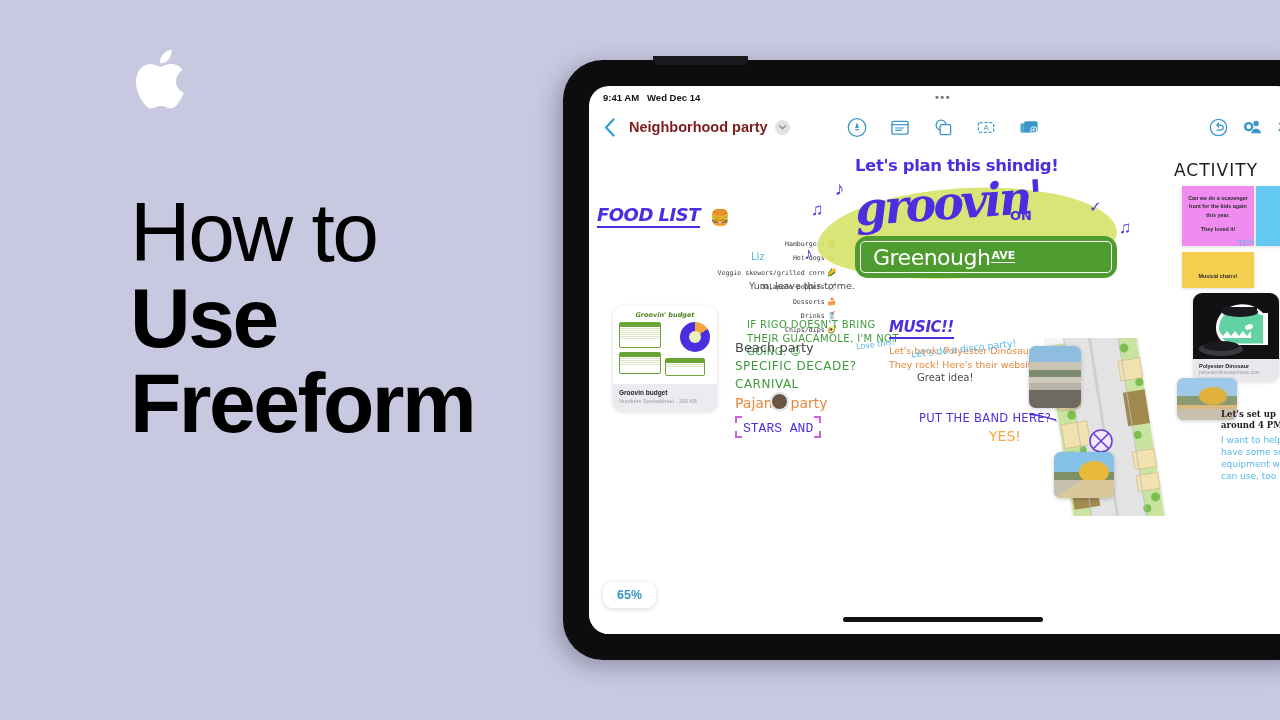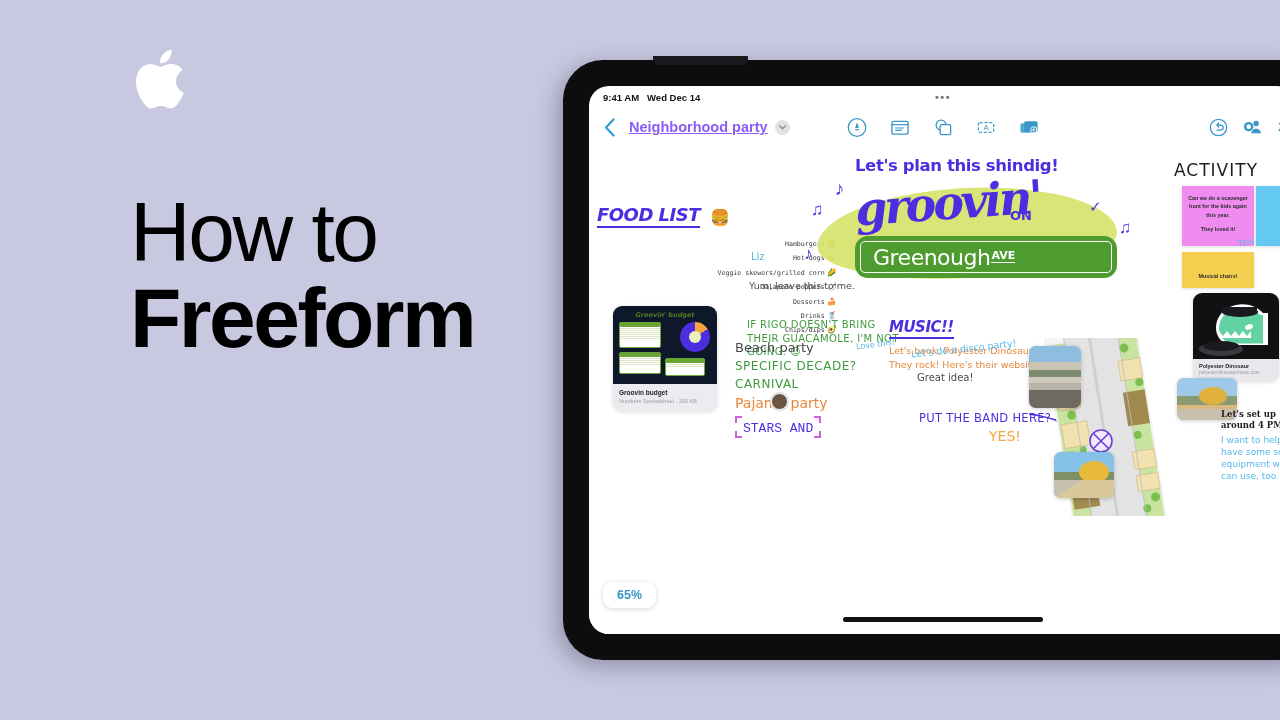--- a/index.html
+++ b/index.html
@@ -58,21 +58,21 @@
   
   #toolbar {
     position: absolute; left: 0; top: 22px; width: 100%; height: 38px;
     display: flex; align-items: center; padding: 0 10px;
   }
   #back-chevron {
     width: 20px; height: 22px; color: #2f9fd4; display: flex;
     align-items: center; justify-content: center; cursor: pointer;
   }
   #doc-title {
-    font-size: 14.5px; font-weight: 700; color: #8b5cf6; margin-left: 10px; text-decoration: underline;
+    font-size: 14.5px; font-weight: 700; color: #7f1d1d; margin-left: 10px;
   }
   #title-chevron {
     width: 15px; height: 15px; border-radius: 50%; background: #e2e2e6;
     margin-left: 7px; display: flex; align-items: center; justify-content: center;
     color: #8a8a90; font-size: 8px; cursor: pointer;
   }
   #tool-center { position: absolute; left: 50%; transform: translateX(-50%); display: flex; gap: 22px; }
   #tool-right { position: absolute; right: 12px; display: flex; gap: 14px; align-items: center; }
   .tb-icon { width: 21px; height: 21px; color: #3996c9; cursor: pointer; }
   .collab-count { font-size: 12.5px; color: #3996c9; font-weight: 500; }
@@ -201,21 +201,21 @@
   #dino-name { font-size: 5.5px; font-weight: 700; color: #222; }
   #dino-url { font-size: 4.8px; color: #9a9aa0; margin-top: 1px; }
 
   
   #budget-card {
     left: 24px; top: 160px; width: 104px;
     background: #ececf0; border-radius: 9px; overflow: hidden;
     box-shadow: 0 1px 4px rgba(0,0,0,.15);
   }
   #budget-art {
-    width: 100%; height: 78px; background: #0f172a; position: relative; padding: 5px;
+    width: 100%; height: 78px; background: #ffffff; position: relative; padding: 5px;
   }
   #budget-art-title {
     font-size: 6.5px; font-weight: 700; color: #4e7f1f; text-align: center;
     font-family: "DejaVu Sans", sans-serif; font-style: italic;
   }
   .mini-table {
     position: absolute; background: #fff; border: 1px solid #6aa336; border-radius: 2px;
   }
   .mini-table .mt-head { height: 4px; background: #6aa336; }
   .mini-row { height: 2px; border-bottom: .4px solid #dfe6c6; }
@@ -292,20 +292,21 @@
 </style>
 </head>
 <body>
 
 <div id="promo">
   <svg id="apple-logo" viewBox="0 0 54 66">
     <path fill="#fff" d="M44.1 35.2c-.1-7.5 6.1-11.1 6.4-11.3-3.5-5.1-8.9-5.8-10.8-5.9-4.6-.5-9 2.7-11.3 2.7-2.3 0-5.9-2.6-9.7-2.6-5 .1-9.6 2.9-12.2 7.4-5.2 9-1.3 22.3 3.7 29.6 2.5 3.6 5.4 7.6 9.3 7.4 3.7-.1 5.1-2.4 9.6-2.4s5.8 2.4 9.7 2.3c4-.1 6.5-3.6 8.9-7.3 2.8-4.2 4-8.2 4-8.4-.1-.1-7.7-2.9-7.8-11.5zM36.7 13.2c2-2.5 3.4-6 3-9.4-2.9.1-6.5 1.9-8.6 4.4-1.9 2.2-3.5 5.7-3.1 9.1 3.3.2 6.6-1.6 8.7-4.1z"></path>
   </svg>
   <div id="promo-title">
     <span class="pt-line pt-thin">How to</span>
+    <span class="pt-line pt-bold">Use</span>
     <span class="pt-line pt-bold">Freeform</span>
   </div>
 </div>
 
 <div id="ipad">
   <div id="ipad-notch"></div>
   <div id="ipad-screen">
 
     <div id="statusbar">
       <span id="status-time">9:41 AM</span>

